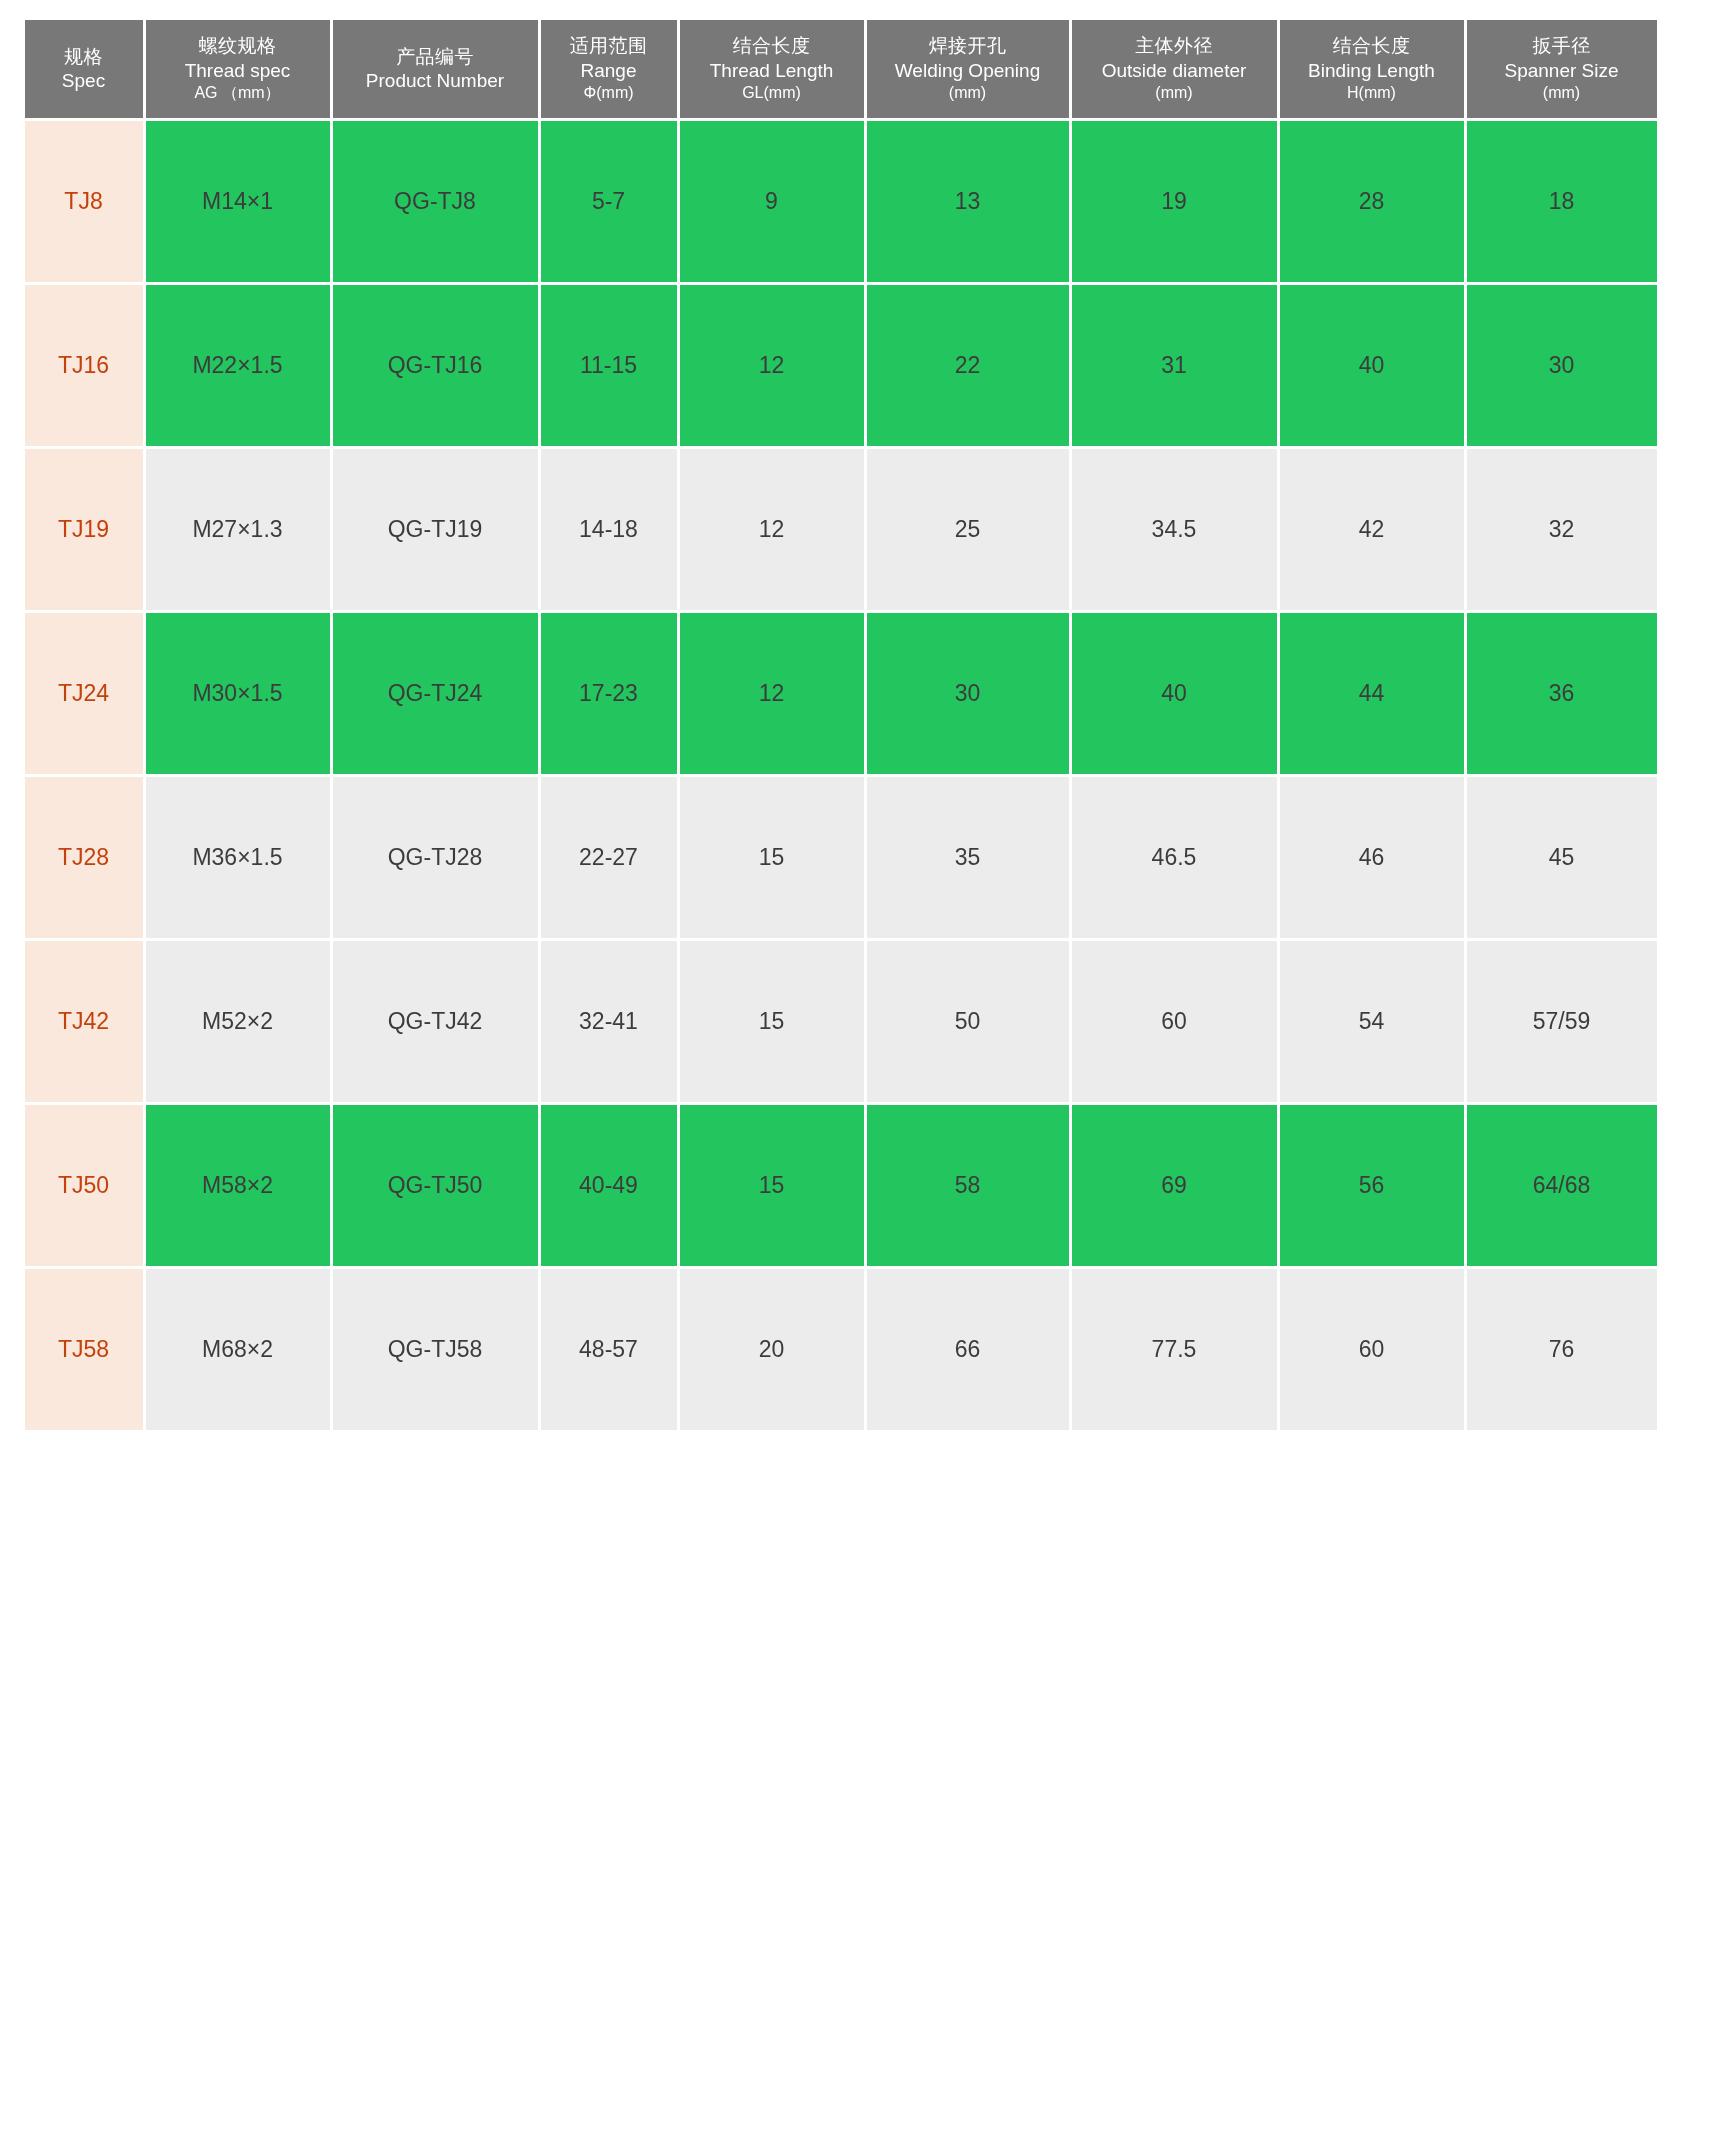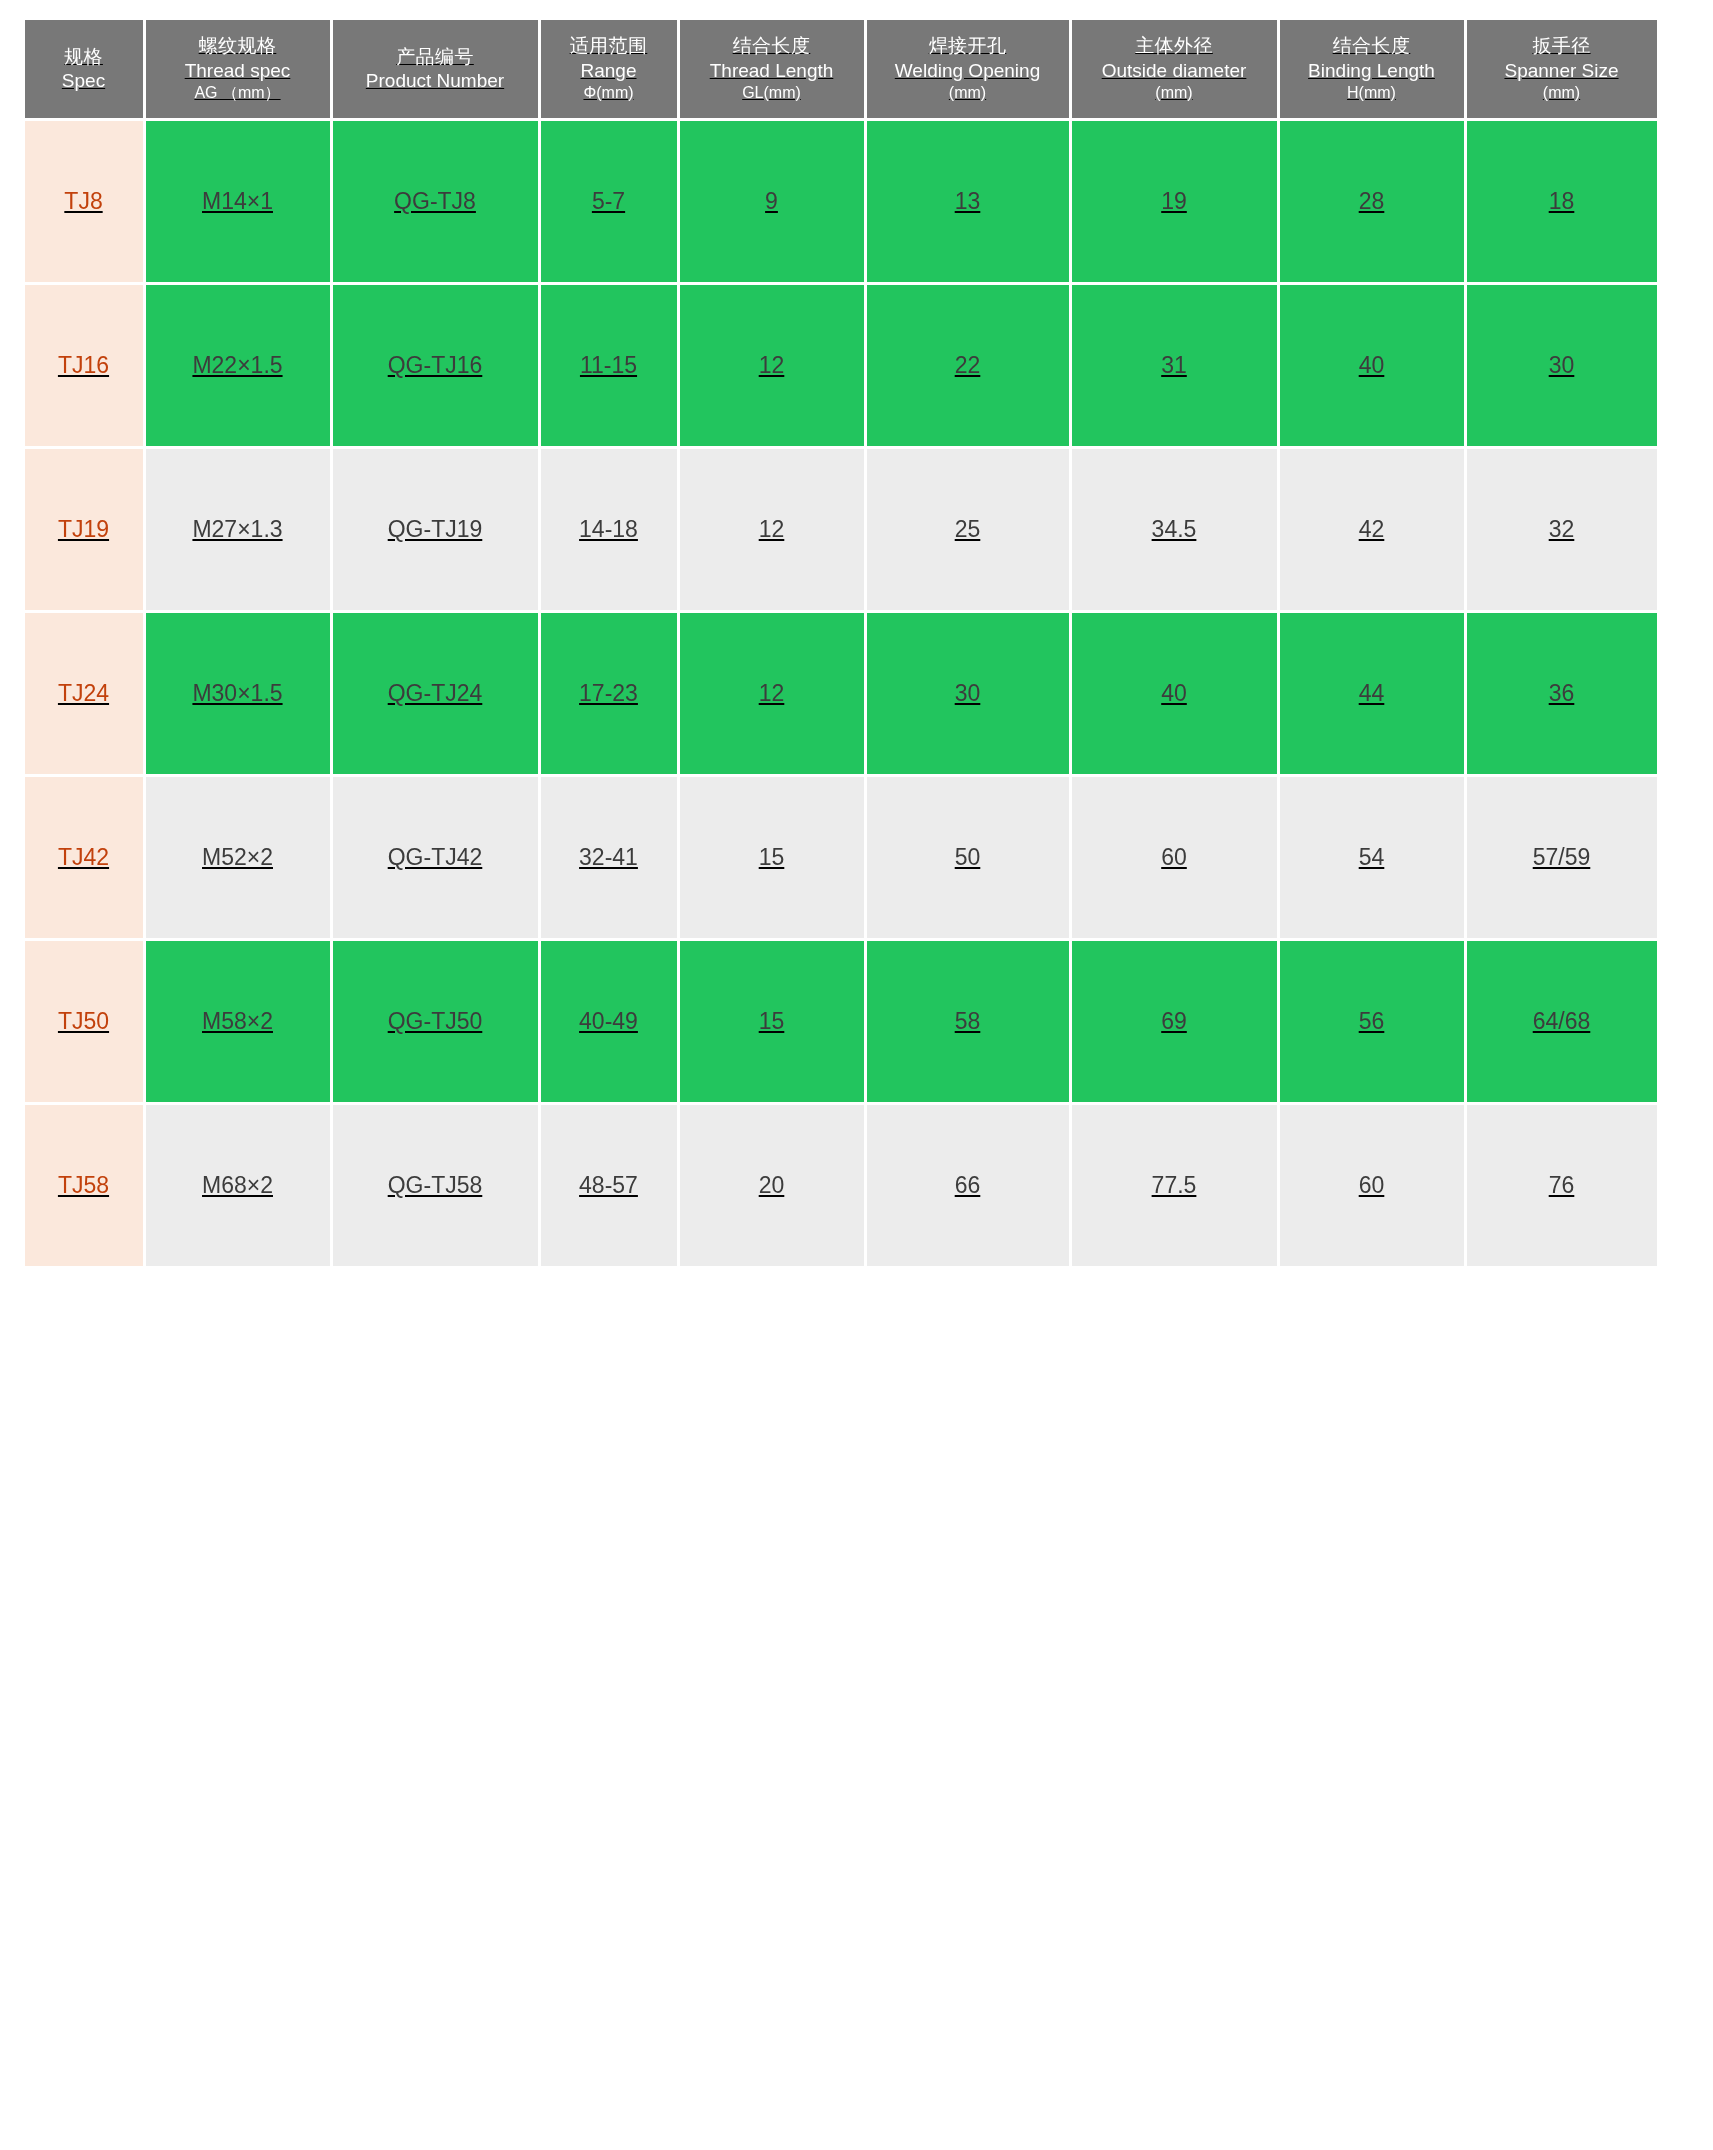--- a/index.html
+++ b/index.html
@@ -20,21 +20,20 @@
   }
 
   .spec-table {
     position: absolute;
     left: 21.5px;
     top: 17px;
     width: 1631px;
     border-collapse: separate;
     border-spacing: 3.1px 3.1px;
     table-layout: fixed;
-    text-decoration: underline;
   }
 
   
   col.c0 { width: 118px; }
   col.c1 { width: 184px; }
   col.c2 { width: 205px; }
   col.c3 { width: 136px; }
   col.c4 { width: 184px; }
   col.c5 { width: 202px; }
   col.c6 { width: 205px; }
@@ -193,20 +192,31 @@
           <td>M30×1.5</td>
           <td>QG-TJ24</td>
           <td>17-23</td>
           <td>12</td>
           <td>30</td>
           <td>40</td>
           <td>44</td>
           <td>36</td>
         </tr>
         <tr class="even">
+          <td class="spec-col">TJ28</td>
+          <td>M36×1.5</td>
+          <td>QG-TJ28</td>
+          <td>22-27</td>
+          <td>15</td>
+          <td>35</td>
+          <td>46.5</td>
+          <td>46</td>
+          <td>45</td>
+        </tr>
+        <tr class="even">
           <td class="spec-col">TJ42</td>
           <td>M52×2</td>
           <td>QG-TJ42</td>
           <td>32-41</td>
           <td>15</td>
           <td>50</td>
           <td>60</td>
           <td>54</td>
           <td>57/59</td>
         </tr>

